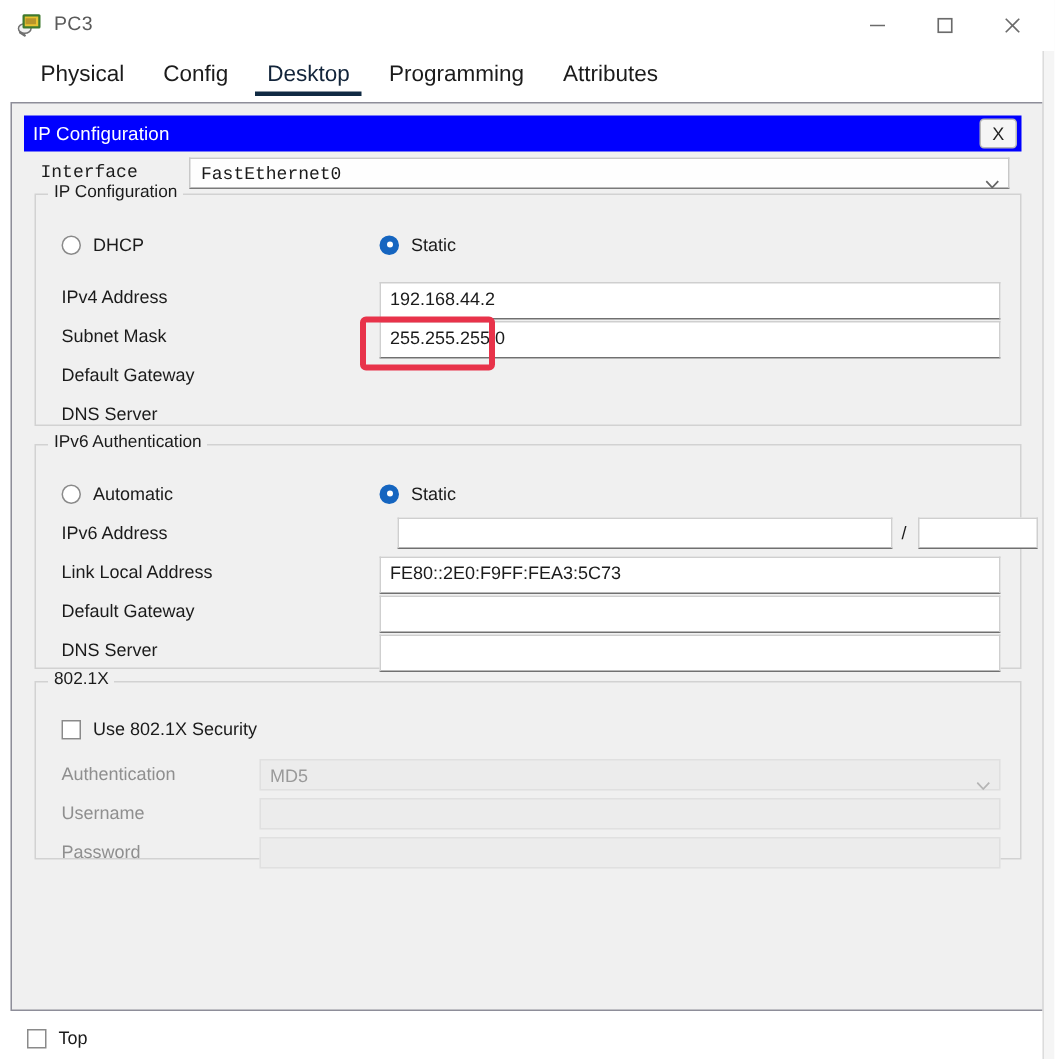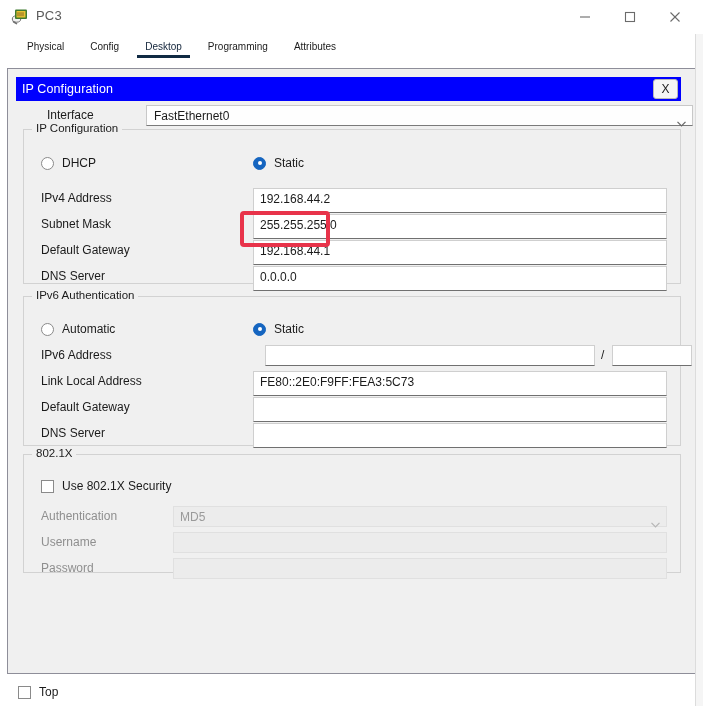--- a/index.html
+++ b/index.html
@@ -59,21 +59,21 @@
     position: absolute;
     left: 0; top: 38px;
     width: 703px; height: 27px;
     background: #ffffff;
     display: flex;
     align-items: flex-start;
     padding-left: 14px;
   }
   .tab {
     position: relative;
-    font-size: 10px;
+    font-size: 15px;
     color: #1b1b1b;
     padding: 3px 13px 6px 13px;
     white-space: nowrap;
   }
   .tab.active { color: #12243a; }
   .tab.active::after {
     content: "";
     position: absolute;
     left: 5px; right: 5px; bottom: 0;
     height: 3px;
@@ -115,22 +115,22 @@
     align-items: center;
     justify-content: center;
     font-size: 12px;
     color: #222;
     font-weight: 400;
   }
 
   
   .iface-row {
     position: absolute;
-    left: 20px; top: 36px;
-    width: 665px; height: 21px;
+    left: 0; top: 36px;
+    width: 665px; height: 21px; font-family: Liberation Mono, monospace;
   }
   .iface-label {
     position: absolute;
     left: 19px; top: 3px;
     font-size: 12px;
     color: #1b1b1b;
   }
   .combo {
     position: absolute;
     left: 118px; top: 0;
@@ -409,29 +409,23 @@
         </div>
       </div>
       <div class="row" style="top:84px;">
         <span class="row-label">Subnet Mask</span>
         <div class="field">
           <span class="field-val">255.255.255.0</span>
         </div>
       </div>
       <div class="row" style="top:110px;">
         <span class="row-label">Default Gateway</span>
-        <div class="field">
-          <span class="field-val">192.168.44.1</span>
-        </div>
       </div>
       <div class="row" style="top:136px;">
         <span class="row-label">DNS Server</span>
-        <div class="field">
-          <span class="field-val">0.0.0.0</span>
-        </div>
       </div>
     </div>
 
     <div class="highlight-box"></div>
 
     <div class="group" id="group-ipv6">
       <span class="group-legend">IPv6 Authentication</span>
 
       <div class="row" style="top:22px;">
         <div class="radio-wrap" style="left:17px; top:3px;">

